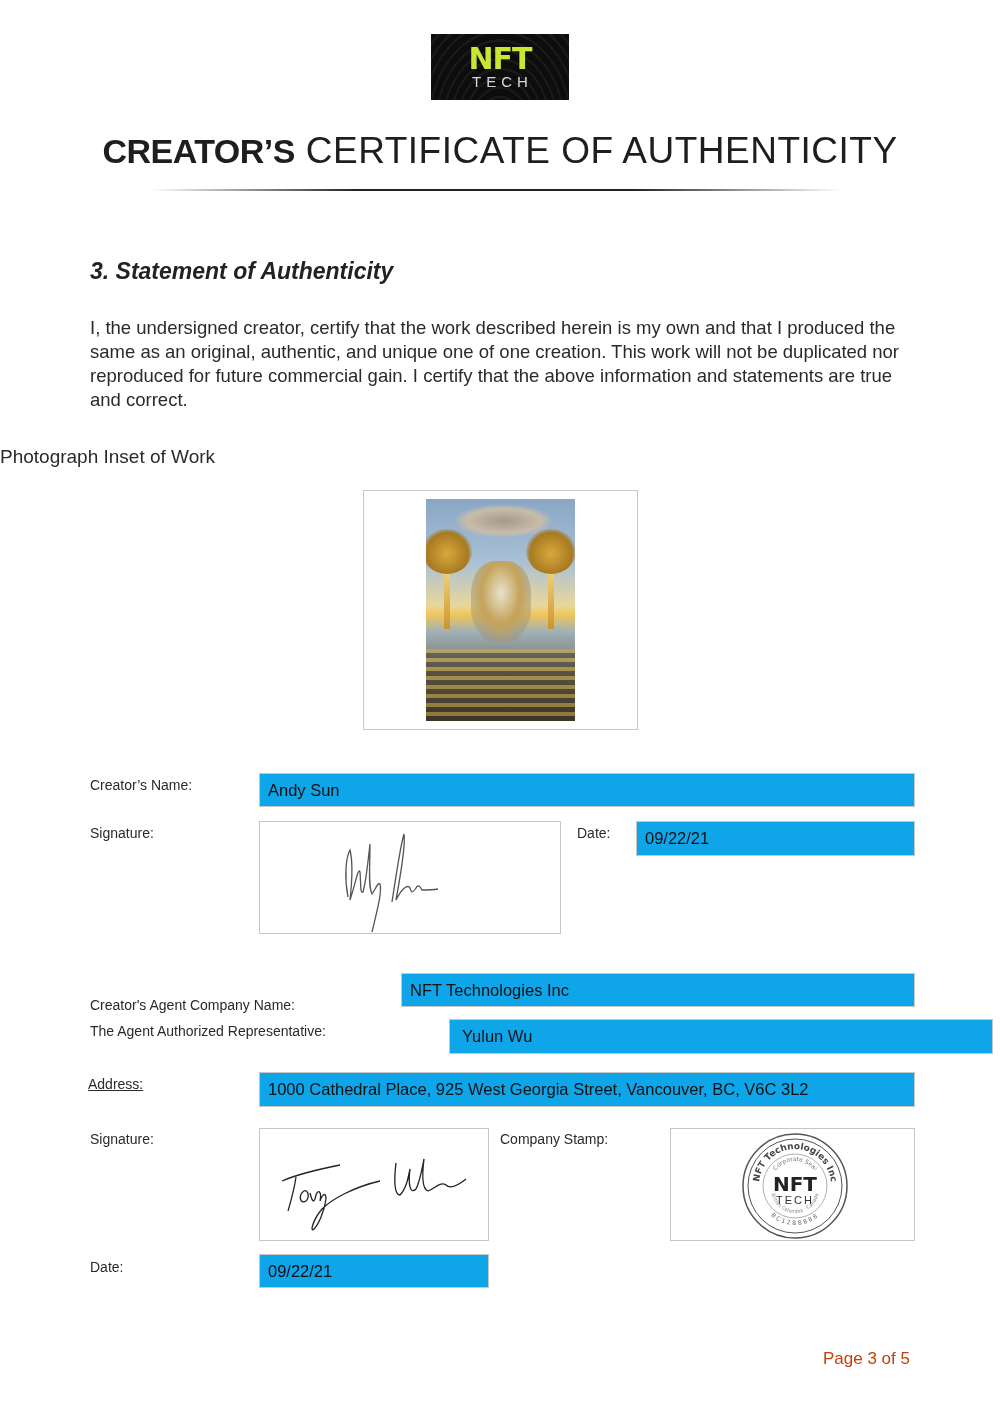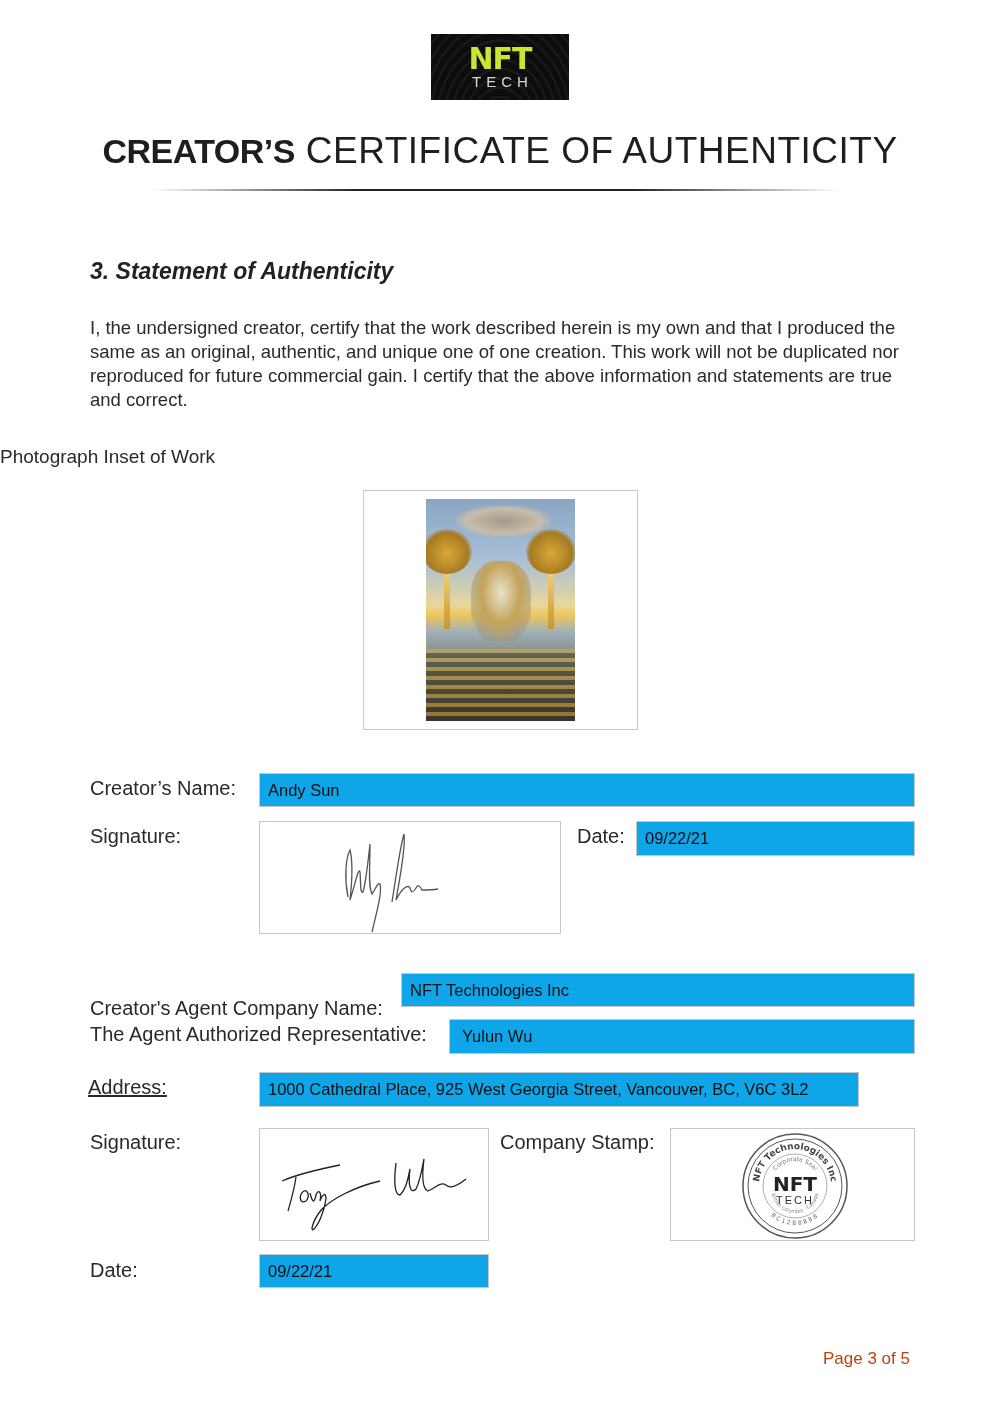--- a/index.html
+++ b/index.html
@@ -30,21 +30,21 @@
      background:linear-gradient(to bottom, #8aa6c4 0%, #a9c0d6 28%, #e8d79a 48%, #f0c65a 52%, #9fb0b8 60%, #6c6a52 80%, #3a3222 100%); }
   .photo .cloud { position:absolute; left:30px; top:6px; width:95px; height:32px; border-radius:20px;
      background:radial-gradient(ellipse at center, #a59a8a 0%, #c8bcaa 55%, rgba(200,188,170,0) 75%); }
   .photo .tree { position:absolute; top:30px; width:50px; height:45px; border-radius:50%;
      background:radial-gradient(circle at 50% 55%, #d9a83a 0%, #a77a22 60%, rgba(167,122,34,0) 75%); }
   .photo .trunk { position:absolute; top:70px; width:6px; height:60px; background:linear-gradient(#f3d27a,#c9962f); }
   .photo .sculpt { position:absolute; left:45px; top:62px; width:60px; height:80px; border-radius:40% 40% 30% 30%;
      background:radial-gradient(ellipse at 50% 40%, #e9e2cc 0%, #c4a35a 45%, rgba(150,140,120,0.4) 75%, rgba(0,0,0,0) 80%); }
   .photo .reflect { position:absolute; left:0; right:0; top:150px; height:72px;
      background:repeating-linear-gradient(to bottom, rgba(210,170,70,0.55) 0 4px, rgba(60,55,45,0.5) 4px 9px); }
-  .label { font-size:20px; color:#2a2a2a; white-space:nowrap; }
+  .label { font-size:14px; color:#2a2a2a; white-space:nowrap; }
   .field { border:1px solid #c6c6c6; background:#0ea5e9; box-sizing:border-box; font-size:16.5px;
      color:#111; padding-left:8px; display:flex; align-items:center; white-space:nowrap; }
   .box { border:1px solid #c6c6c6; background:#fff; box-sizing:border-box; }
   .pagenum { left:823px; top:1349px; font-size:17px; color:#c2410c; }
 </style>
 </head>
 <body>
 
 <div class="abs logo">
   <div class="waves"></div>
@@ -84,24 +84,24 @@
     <path d="M132 80 C136 55, 140 25, 144 12 C146 25, 140 55, 136 78 C142 66, 148 62, 150 66 C151 70, 152 72, 156 66 C158 62, 160 64, 162 68 C166 68, 172 68, 178 67" fill="none" stroke="#555" stroke-width="1.3"></path>
   </svg>
 </div>
 <div class="abs label" style="left:577px; top:825px;">Date:</div>
 <div class="abs field" style="left:636px; top:821px; width:279px; height:35px;">09/22/21</div>
 
 <div class="abs label" style="left:90px; top:977px;margin-top:20px;">Creator's Agent Company Name:</div>
 <div class="abs field" style="left:401px; top:973px; width:514px; height:34px;">NFT Technologies Inc</div>
 
 <div class="abs label" style="left:90px; top:1023px;">The Agent Authorized Representative:</div>
-<div class="abs field" style="left:449px; top:1019px; width:466px; height:35px; padding-left:12px;">Yulun Wu</div>
+<div class="abs field" style="left:449px; top:1019px; width:544px; height:35px; padding-left:12px;">Yulun Wu</div>
 
 <div class="abs label" style="left:88px; top:1076px;text-decoration:underline;">Address:</div>
-<div class="abs field" style="left:259px; top:1072px; width:600px; height:35px;">1000 Cathedral Place, 925 West Georgia Street, Vancouver, BC, V6C 3L2</div>
+<div class="abs field" style="left:259px; top:1072px; width:656px; height:35px;">1000 Cathedral Place, 925 West Georgia Street, Vancouver, BC, V6C 3L2</div>
 
 <div class="abs label" style="left:90px; top:1131px;">Signature:</div>
 <div class="abs box" style="left:259px; top:1128px; width:230px; height:113px;">
   <svg width="228" height="111" viewBox="0 0 228 111">
     <path d="M22 52 C40 44, 70 38, 80 36" fill="none" stroke="#222" stroke-width="1.3"></path>
     <path d="M36 48 C34 62, 30 75, 28 82" fill="none" stroke="#222" stroke-width="1.3"></path>
     <path d="M44 62 C38 66, 40 76, 46 72 C50 68, 48 60, 44 62 M50 64 C52 72, 54 76, 56 66 C58 60, 62 62, 60 72 C62 66, 66 62, 66 70 C64 84, 58 96, 54 100 C50 104, 52 92, 62 80 C72 70, 94 58, 120 52" fill="none" stroke="#222" stroke-width="1.3"></path>
     <path d="M136 34 C134 50, 134 66, 140 66 C146 60, 148 50, 150 40 C148 55, 150 66, 156 60 C160 52, 162 40, 164 30 C162 46, 162 60, 168 62 C174 60, 180 52, 186 56 C190 60, 196 58, 206 50" fill="none" stroke="#222" stroke-width="1.3"></path>
   </svg>
 </div>

